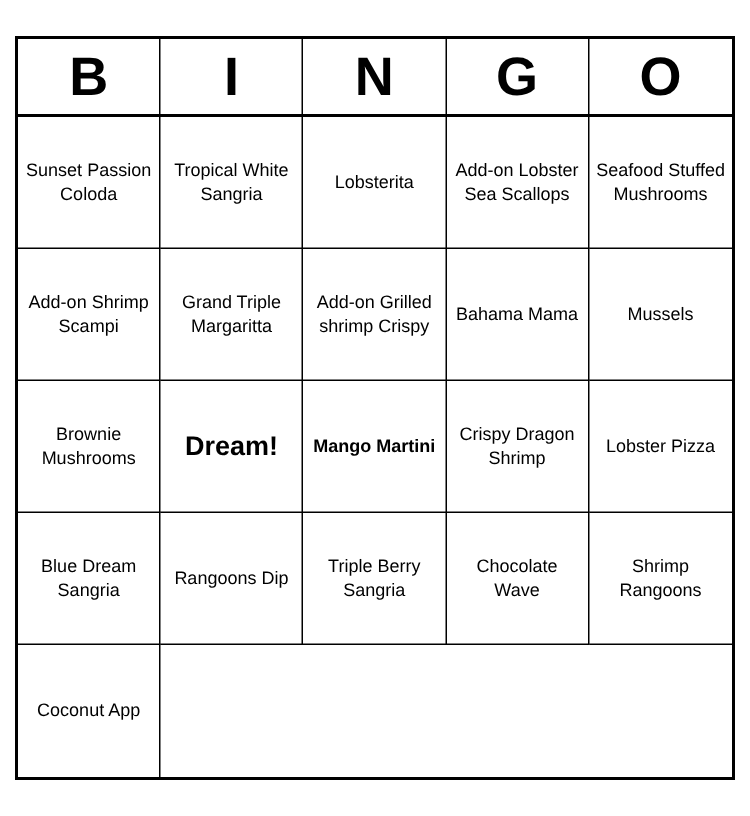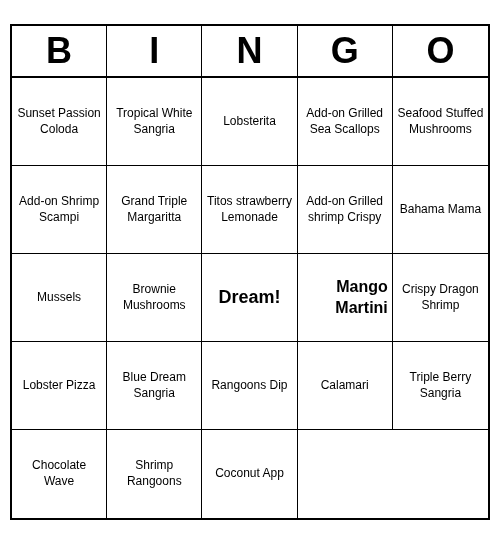--- a/index.html
+++ b/index.html
@@ -67,54 +67,52 @@
     .bingo-cell:nth-child(n+21) {
       border-bottom: none;
     }
 
     .bingo-cell.free {
       font-size: 18px;
       font-weight: bold;
     }
 
     .bingo-cell.large-text {
-      font-size: 16px;
+      font-size: 12px;
       font-weight: bold;
       text-align: right;
     }
   </style>
 </head>
 <body>
 
 <div class="bingo-card">
   <div class="bingo-header">
   <div class="bingo-letter">B</div>
       <div class="bingo-letter">I</div>
       <div class="bingo-letter">N</div>
       <div class="bingo-letter">G</div>
       <div class="bingo-letter">O</div>
     </div>
   <div class="bingo-grid">
   <div class="bingo-cell">Sunset Passion Coloda</div>
       <div class="bingo-cell">Tropical White Sangria</div>
       <div class="bingo-cell">Lobsterita</div>
-      <div class="bingo-cell">Add-on Grilled Sea Scallops</div>
+      <div class="bingo-cell">Add-on Lobster Sea Scallops</div>
       <div class="bingo-cell">Seafood Stuffed Mushrooms</div>
       <div class="bingo-cell">Add-on Shrimp Scampi</div>
       <div class="bingo-cell">Grand Triple Margaritta</div>
-      <div class="bingo-cell">Titos strawberry Lemonade</div>
       <div class="bingo-cell">Add-on Grilled shrimp Crispy</div>
       <div class="bingo-cell">Bahama Mama</div>
       <div class="bingo-cell">Mussels</div>
       <div class="bingo-cell">Brownie Mushrooms</div>
       <div class="bingo-cell free">Dream!</div>
       <div class="bingo-cell large-text">Mango Martini</div>
       <div class="bingo-cell">Crispy Dragon Shrimp</div>
       <div class="bingo-cell">Lobster Pizza</div>
       <div class="bingo-cell">Blue Dream Sangria</div>
       <div class="bingo-cell">Rangoons Dip</div>
-      <div class="bingo-cell">Calamari</div>
       <div class="bingo-cell">Triple Berry Sangria</div>
       <div class="bingo-cell">Chocolate Wave</div>
       <div class="bingo-cell">Shrimp Rangoons</div>
       <div class="bingo-cell">Coconut App</div>
     </div>
 </div>
 
 </body></html>

